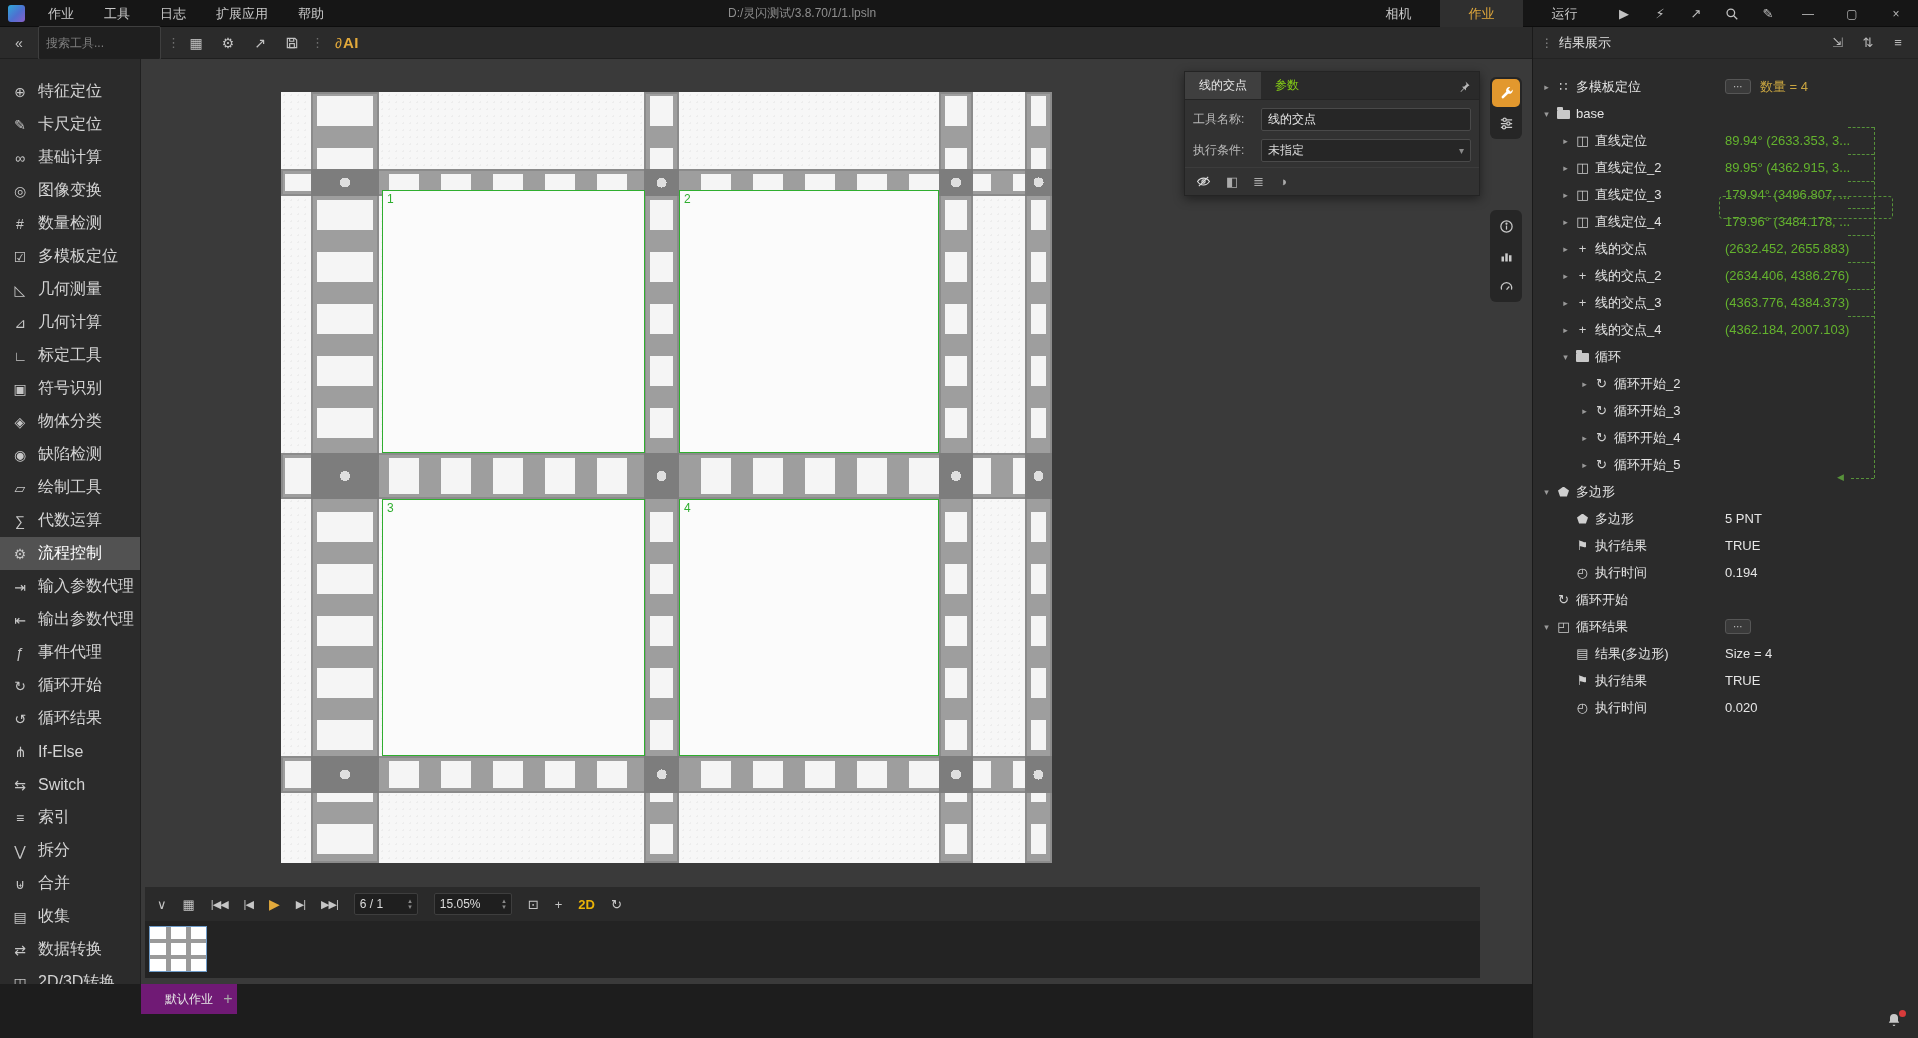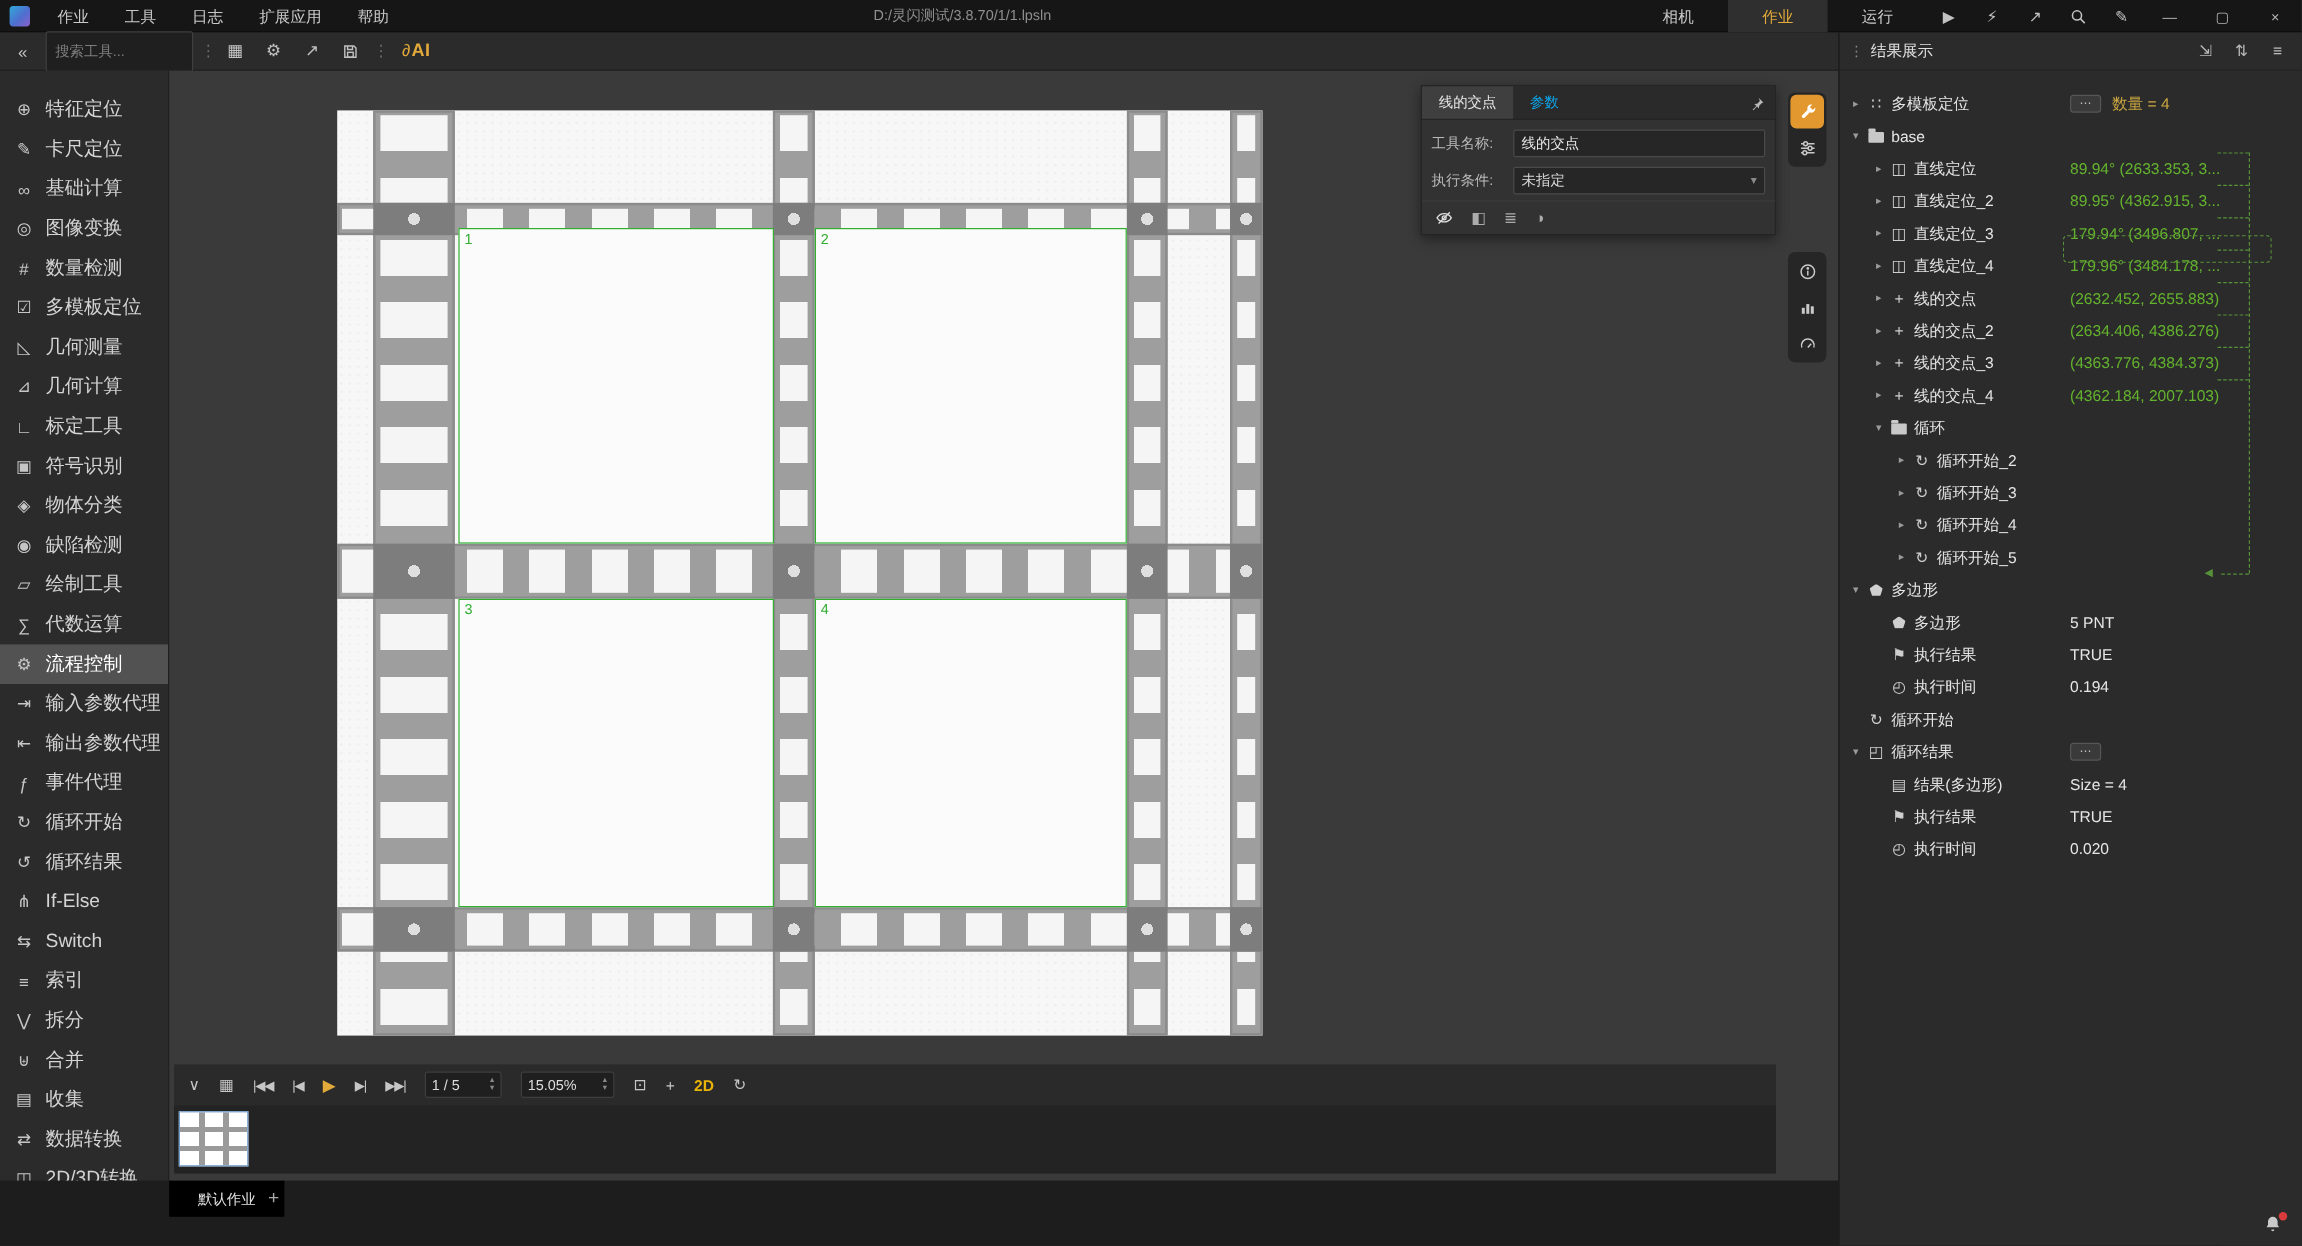--- a/index.html
+++ b/index.html
@@ -45,21 +45,21 @@
   .hband{left:0;right:0}
   .vband::before{content:"";position:absolute;left:6px;right:6px;top:4px;bottom:4px;background:repeating-linear-gradient(180deg,#f5f5f5 0 30px,rgba(0,0,0,0) 30px 52px)}
   .hband::before{content:"";position:absolute;top:5px;bottom:5px;left:4px;right:4px;background:repeating-linear-gradient(90deg,#f5f5f5 0 30px,rgba(0,0,0,0) 30px 52px)}
   .ix{position:absolute;background:#7d7d7d;background-image:radial-gradient(circle,#dfdfdf 0 5px,rgba(0,0,0,0) 5px)}
   .cell{position:absolute;border:1px solid #2fae2f;background:#fbfbfb}
   .cell-num{position:absolute;left:4px;top:1px;color:#2fae2f;font-size:12px}
 
   
   #params-panel{position:absolute;left:1043px;top:12px;width:296px;height:125px;background:#323232;border:1px solid #242424;box-shadow:0 3px 10px rgba(0,0,0,.45)}
   #params-tabs{height:28px;background:#2a2a2a;display:flex;align-items:stretch;border-bottom:1px solid #242424}
-  .ptab{padding:0 14px;display:flex;align-items:center;color:#0ea5e9;font-size:12px}
+  .ptab{padding:0 14px;display:flex;align-items:center;color:#84cc16;font-size:12px}
   .ptab.active{background:#3f3f3f;color:#e8e8e8}
   #params-pin{margin-left:auto;width:28px;display:flex;align-items:center;justify-content:center}
   .pfield{display:flex;align-items:center;height:24px;margin:7px 8px 0 8px}
   .pfield .plabel{width:68px;color:#b9b9b9;font-size:12px;flex:none}
   .pinput{flex:1;height:23px;background:#262626;border:1px solid #4a4a4a;border-radius:2px;color:#e8e8e8;font-size:12px;padding:0 6px;outline:none;font-family:inherit}
   .pselect{flex:1;height:23px;background:#262626;border:1px solid #4a4a4a;border-radius:2px;color:#d8d8d8;font-size:12px;padding:0 6px;display:flex;align-items:center}
   .pselect .sel-chev{margin-left:auto;color:#8a8a8a;font-size:10px}
   #params-iconrow{position:absolute;left:0;right:0;bottom:0;height:28px;border-top:1px solid #3c3c3c;display:flex;align-items:center;gap:15px;padding-left:11px}
   .pic{display:inline-flex;align-items:center;justify-content:center;color:#ababab;font-size:13px}
 
@@ -79,21 +79,21 @@
 
   
   #filmstrip{position:absolute;left:4px;top:862px;width:1335px;height:57px;background:#232323}
   #film-thumb{position:absolute;left:4px;top:5px;width:58px;height:46px;border:1px solid #6f9cc9;background:
     linear-gradient(90deg,rgba(0,0,0,0) 0 16px,#9a9a9a 16px 21px,rgba(0,0,0,0) 21px 36px,#9a9a9a 36px 41px,rgba(0,0,0,0) 41px),
     linear-gradient(0deg,rgba(0,0,0,0) 0 12px,#9a9a9a 12px 16px,rgba(0,0,0,0) 16px 28px,#9a9a9a 28px 32px,rgba(0,0,0,0) 32px),
     #fff}
 
   
   #jobbar{position:absolute;left:0;top:984px;width:1532px;height:54px;background:#1d1d1d}
-  #job-tab{position:absolute;left:141px;top:0;height:30px;min-width:67px;padding:0 24px;background:#000000;color:#e6e6e6;font-size:12px;display:flex;align-items:center;justify-content:center}
+  #job-tab{position:absolute;left:141px;top:0;height:30px;min-width:67px;padding:0 24px;background:#701a75;color:#e6e6e6;font-size:12px;display:flex;align-items:center;justify-content:center}
   #job-add{position:absolute;left:214px;top:0;height:30px;width:28px;color:#a9a9a9;font-size:16px;display:flex;align-items:center;justify-content:center}
 
   
   #results{position:absolute;left:1532px;top:27px;width:386px;height:1011px;background:#2b2b2b;border-left:1px solid #1a1a1a}
   #results-header{height:32px;display:flex;align-items:center;border-bottom:1px solid #232323;padding:0 8px;gap:6px}
   #results-header .r-title{color:#e0e0e0;font-size:13px}
   #results-header .r-dots{color:#8a8a8a;font-size:12px}
   .rh-icon{width:24px;display:flex;align-items:center;justify-content:center;color:#b9b9b9;font-size:13px}
   #results-tree{position:absolute;left:0;top:32px;right:0;bottom:0;overflow:hidden;padding-top:14px}
   .trow{position:relative;height:27px;display:flex;align-items:center;cursor:default}
@@ -398,21 +398,21 @@
 
     <div id="playbar">
       <span class="pb-icon">∨</span>
       <span class="pb-icon">▦</span>
       <span class="pb-icon tp">|◀◀</span>
       <span class="pb-icon tp">|◀</span>
       <span class="pb-icon play">▶</span>
       <span class="pb-icon tp">▶|</span>
       <span class="pb-icon tp">▶▶|</span>
       <span class="spin" style="width:64px">
-        <span>1 / 5</span>
+        <span>6 / 1</span>
         <span class="spin-arrows">
             <span>▴</span>
             <span>▾</span>
           </span>
       </span>
       <span class="spin" style="width:78px">
         <span>15.05%</span>
         <span class="spin-arrows">
             <span>▴</span>
             <span>▾</span>

